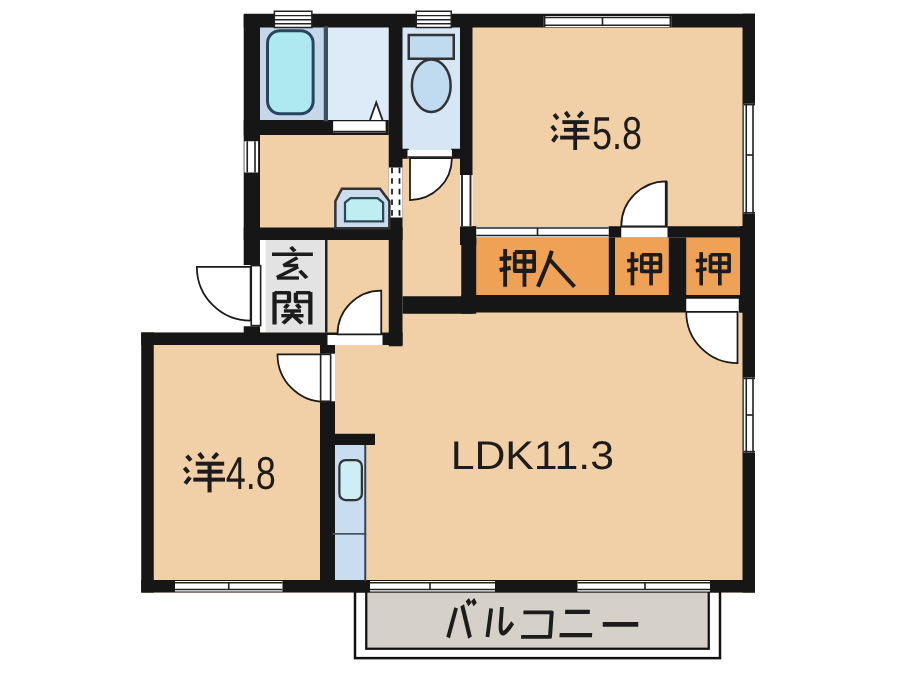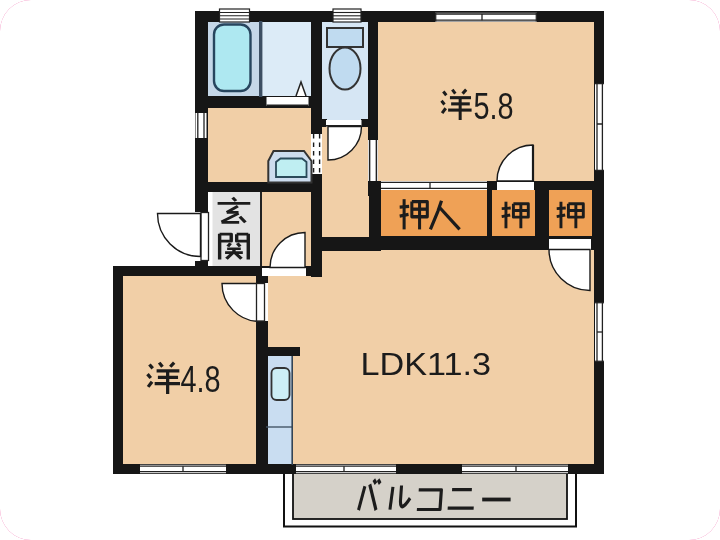--- a/index.html
+++ b/index.html
@@ -1,16 +1,16 @@
 <!DOCTYPE html>
 <html><head>
 <meta charset="utf-8">
 <style>
   html,body{margin:0;padding:0;background:#ffffff;}
-  #stage{position:relative;width:720px;height:540px;background:#ec4899;overflow:hidden;border-radius:31px;}
+  #stage{position:relative;width:720px;height:540px;background:#ec4899;overflow:hidden;}
   svg{display:block;}
   text{font-family:"Liberation Sans",sans-serif;}
 </style>
 </head>
 <body>
 <div id="stage">
 <svg width="720" height="540" viewBox="0 0 720 540">
 <defs>
   <g id="g_you" stroke="#1c1c1c" stroke-width="10" fill="none" stroke-linecap="butt" stroke-linejoin="round">
     <path d="M6,8 L16,20"></path>

